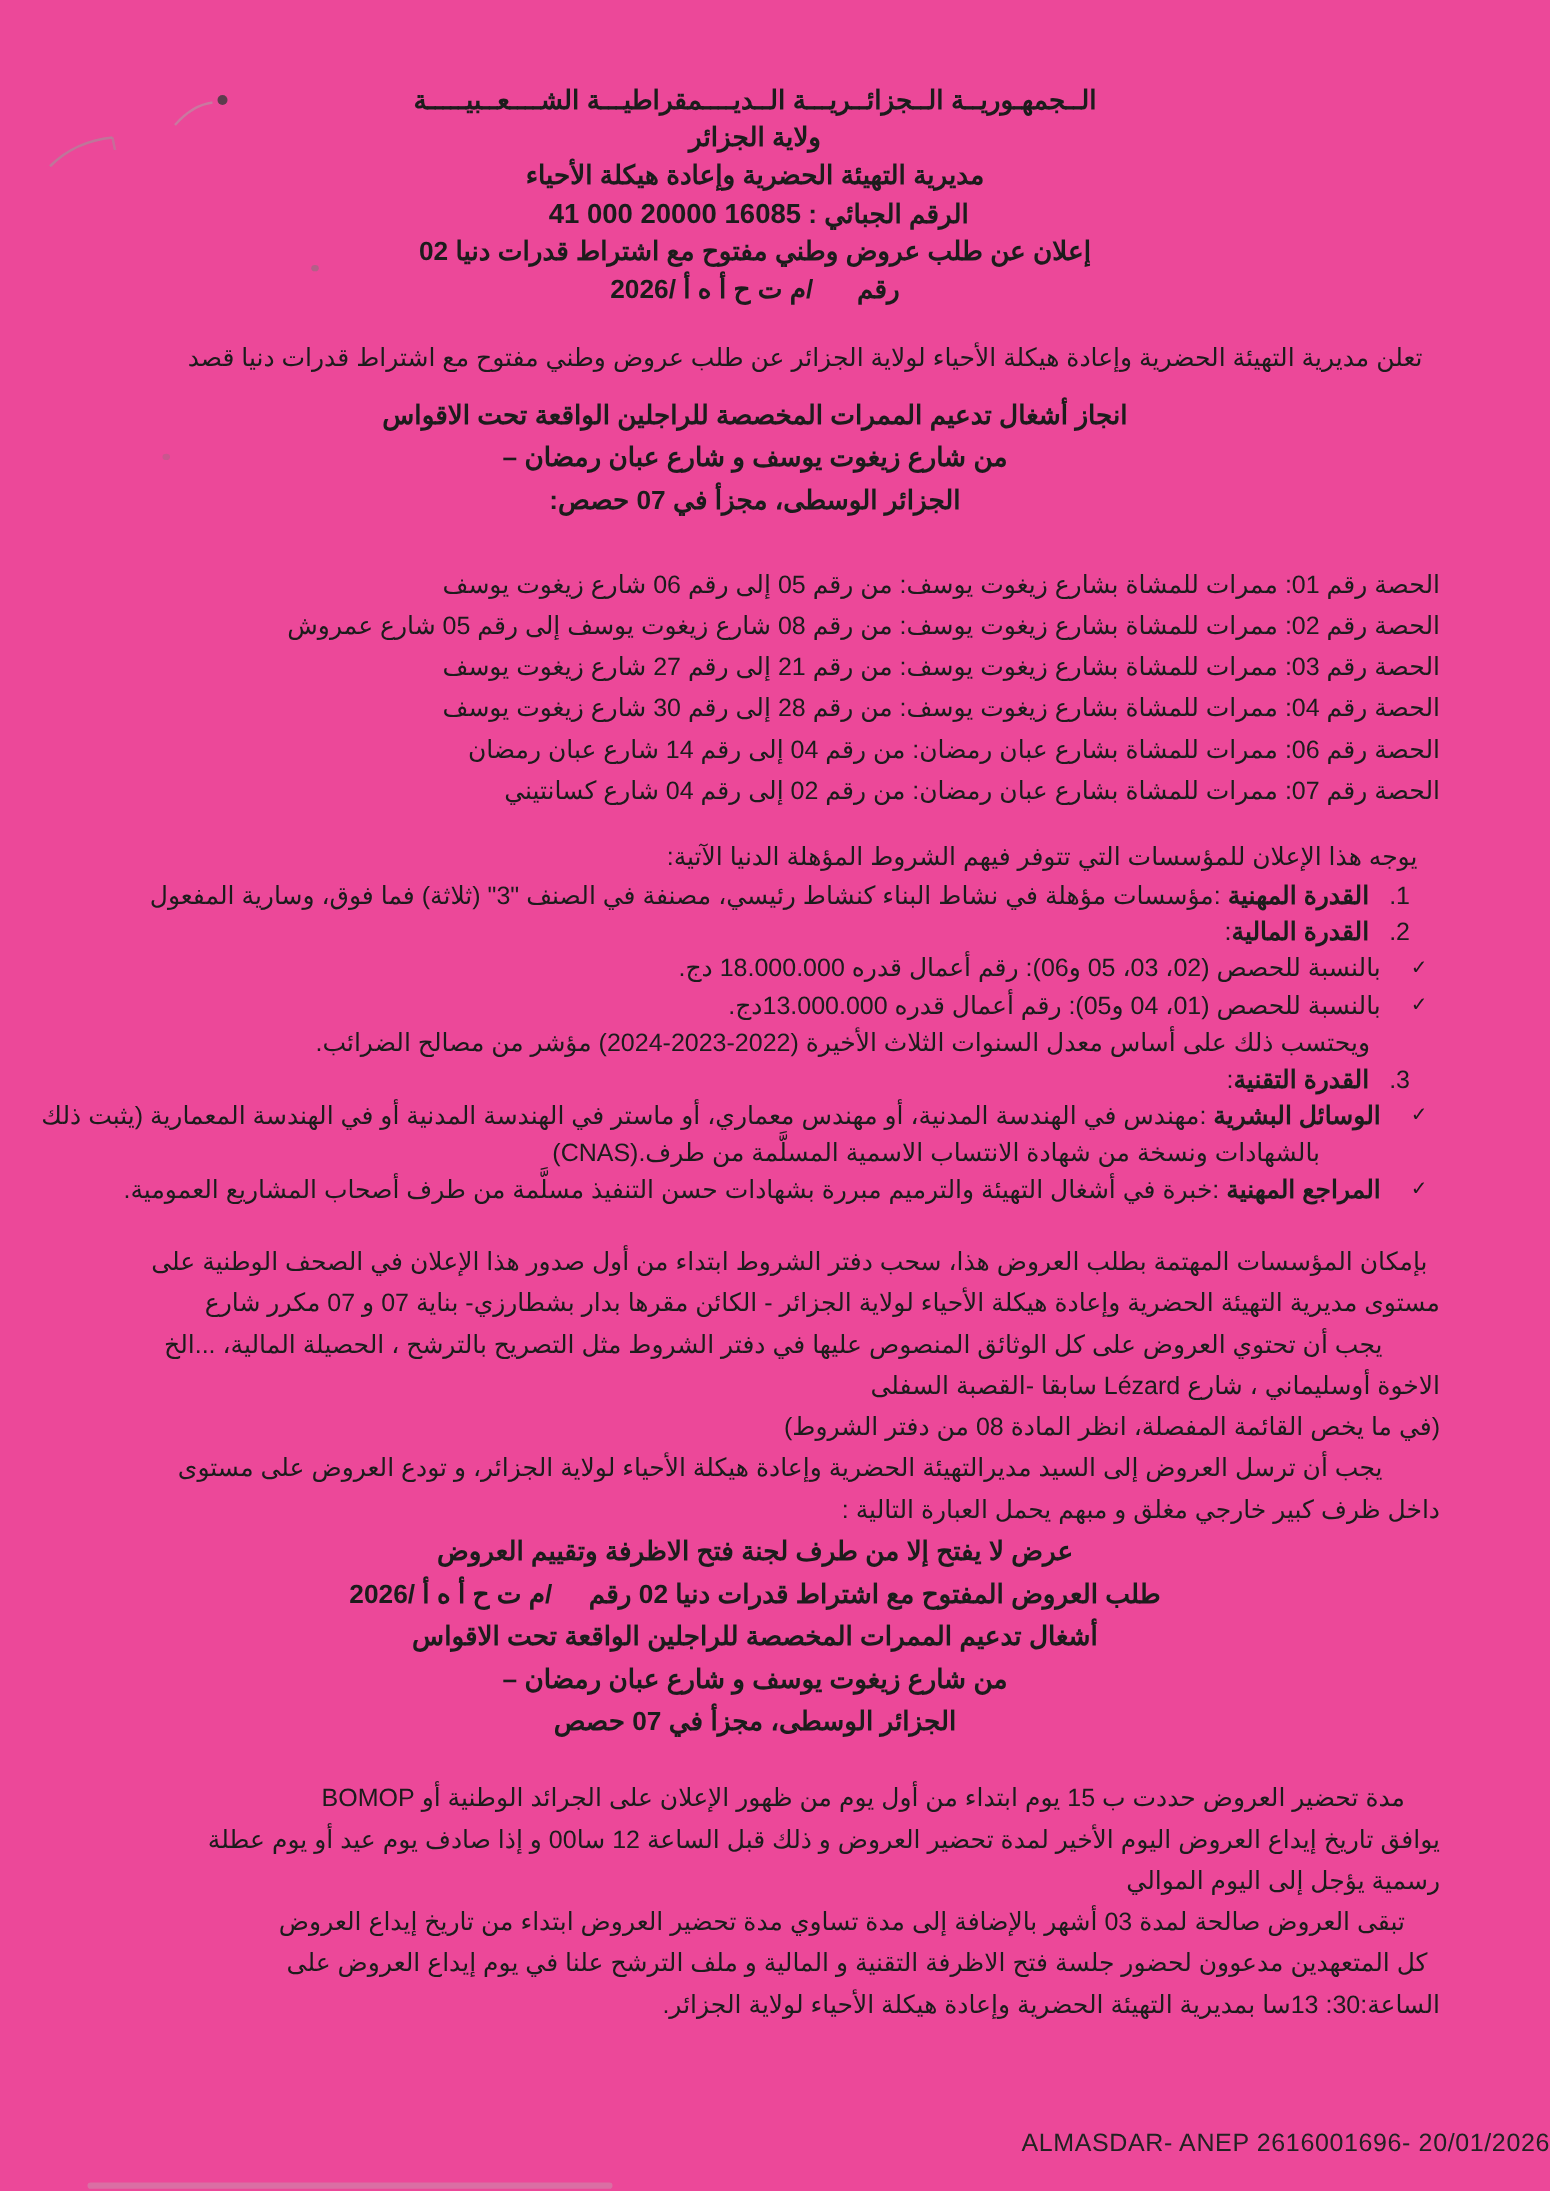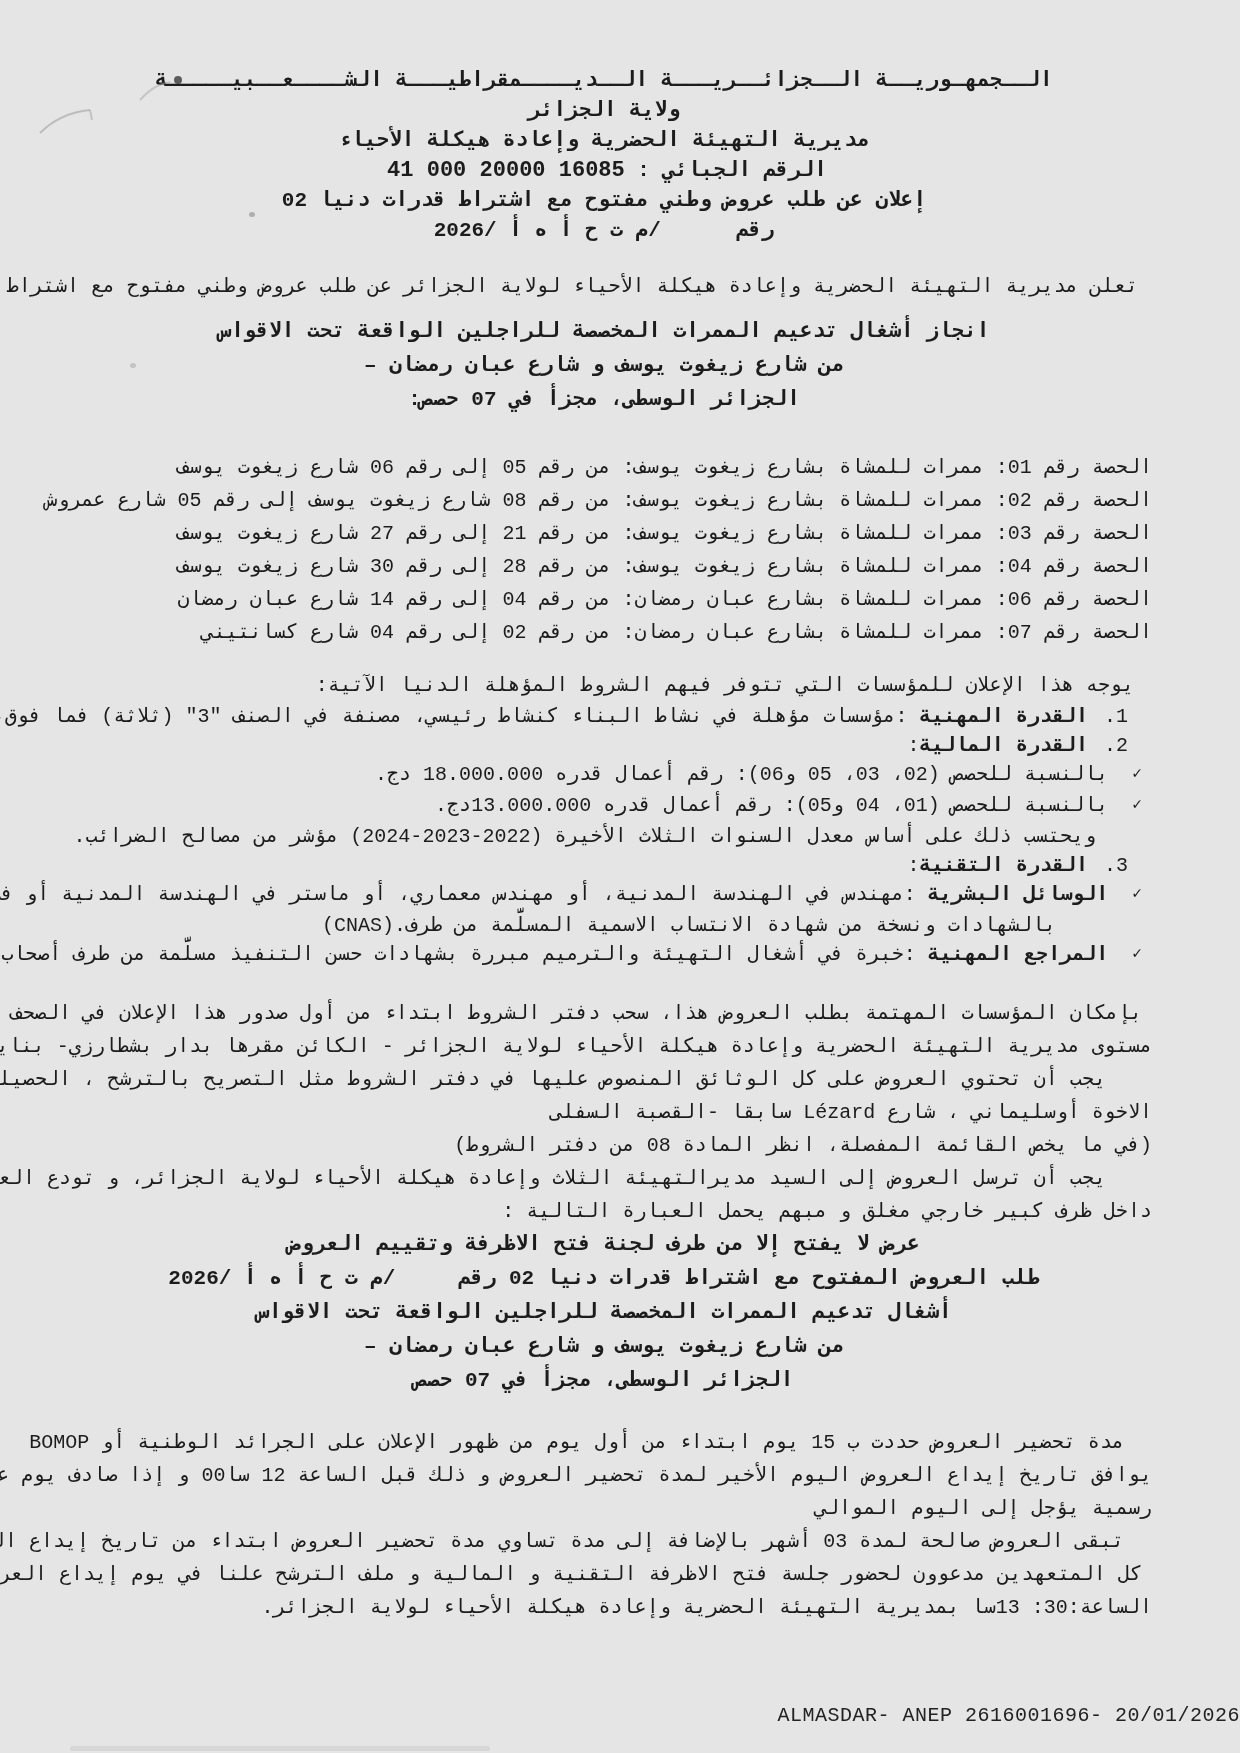--- a/index.html
+++ b/index.html
@@ -1,24 +1,24 @@
 <!DOCTYPE html>
 <html lang="ar"><head>
 <meta charset="utf-8">
 <style>
   html,body{margin:0;padding:0;background:#9a9a9a;}
   .page{
     position:relative;
     width:1240px;height:1753px;
     margin:0 auto;
-    background:#e5e5e5;
+    background:#ec4899;
     overflow:hidden;
     direction:rtl;
     color:#1c1c1c;
-    font-family:Liberation Mono, monospace;
+    font-family:Liberation Sans, sans-serif;
   }
   .content{padding:66px 88px 0 56px;}
   .ln{font-size:20px;line-height:33px;white-space:nowrap;text-align:right;}
   .b{font-weight:bold;}
   
   .hdr .ln{font-size:21px;line-height:30px;font-weight:bold;text-align:center;white-space:nowrap;}
   .hdr .country{letter-spacing:.5px;}
   .taxnum{font-size:22px;margin-left:6px;unicode-bidi:embed;}
   
   .intro{margin-top:24px;padding-right:14px;}
@@ -132,21 +132,21 @@
         <span class="chk">✓</span><span class="b">المراجع المهنية</span><span> :خبرة في أشغال التهيئة والترميم مبررة بشهادات حسن التنفيذ مسلَّمة من طرف أصحاب المشاريع العمومية.</span>
       </div>
     </div>
 
     <div class="para">
       <div class="ln ind-s">بإمكان المؤسسات المهتمة بطلب العروض هذا، سحب دفتر الشروط ابتداء من أول صدور هذا الإعلان في الصحف الوطنية على</div>
       <div class="ln">مستوى مديرية التهيئة الحضرية وإعادة هيكلة الأحياء لولاية الجزائر - الكائن  مقرها بدار بشطارزي- بناية  07 و 07  مكرر شارع</div>
       <div class="ln ind">يجب أن تحتوي العروض على كل الوثائق المنصوص عليها في دفتر الشروط مثل التصريح بالترشح ، الحصيلة المالية،  ...الخ</div>
       <div class="ln">الاخوة أوسليماني ، شارع Lézard سابقا -القصبة السفلى</div>
       <div class="ln">(في ما يخص القائمة المفصلة، انظر المادة 08 من دفتر الشروط)</div>
-      <div class="ln ind">يجب أن ترسل العروض إلى السيد مديرالتهيئة الثلاث وإعادة هيكلة الأحياء لولاية الجزائر، و تودع العروض على مستوى</div>
+      <div class="ln ind">يجب أن ترسل العروض إلى السيد مديرالتهيئة الحضرية وإعادة هيكلة الأحياء لولاية الجزائر، و تودع العروض على مستوى</div>
       <div class="ln">داخل ظرف كبير خارجي مغلق و مبهم يحمل العبارة التالية :</div>
     </div>
 
     <div class="envelope">
       <div class="ln">عرض لا يفتح إلا من طرف لجنة فتح الاظرفة وتقييم العروض</div>
       <div class="ln">طلب العروض المفتوح مع اشتراط قدرات دنيا 02 رقم &nbsp;&nbsp;&nbsp; /م ت ح أ ه أ /2026</div>
       <div class="ln">أشغال تدعيم الممرات المخصصة للراجلين  الواقعة تحت الاقواس</div>
       <div class="ln">من شارع زيغوت يوسف  و شارع عبان رمضان –</div>
       <div class="ln">الجزائر الوسطى، مجزأ في 07 حصص</div>
     </div>

